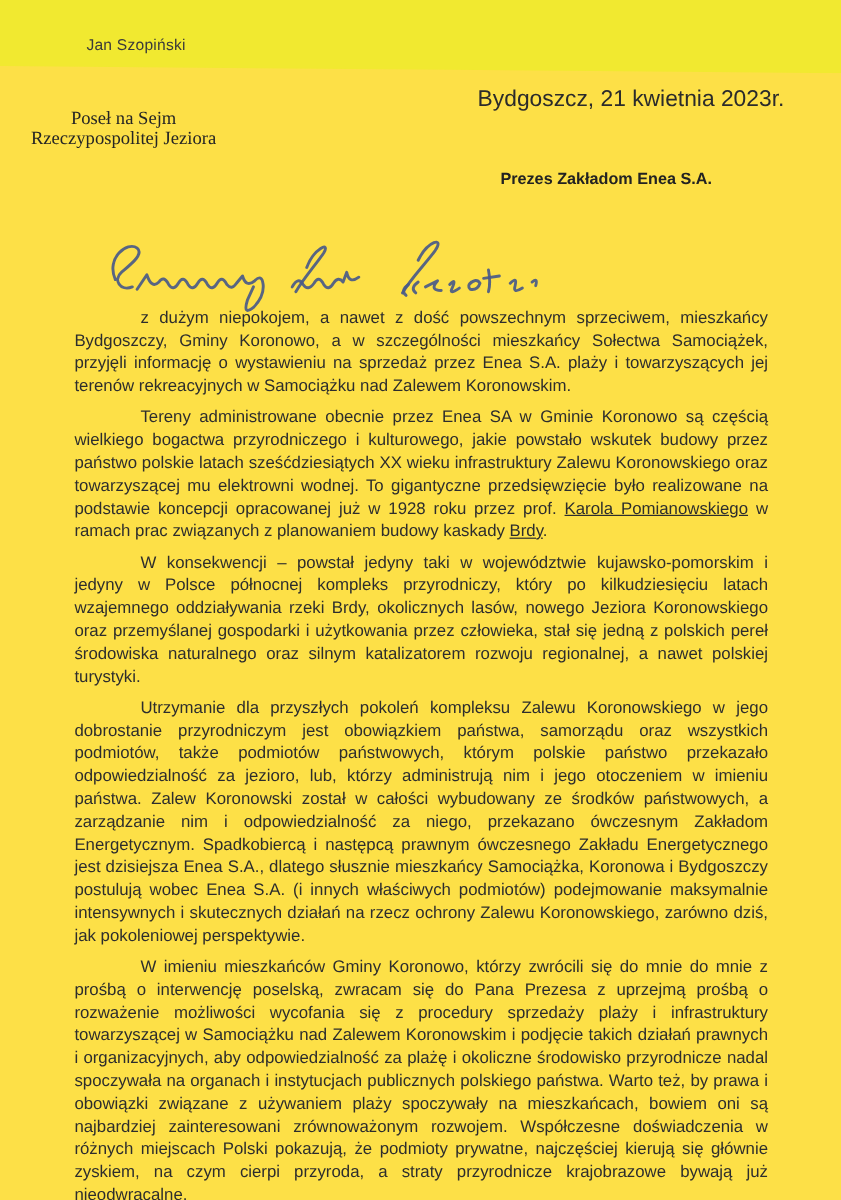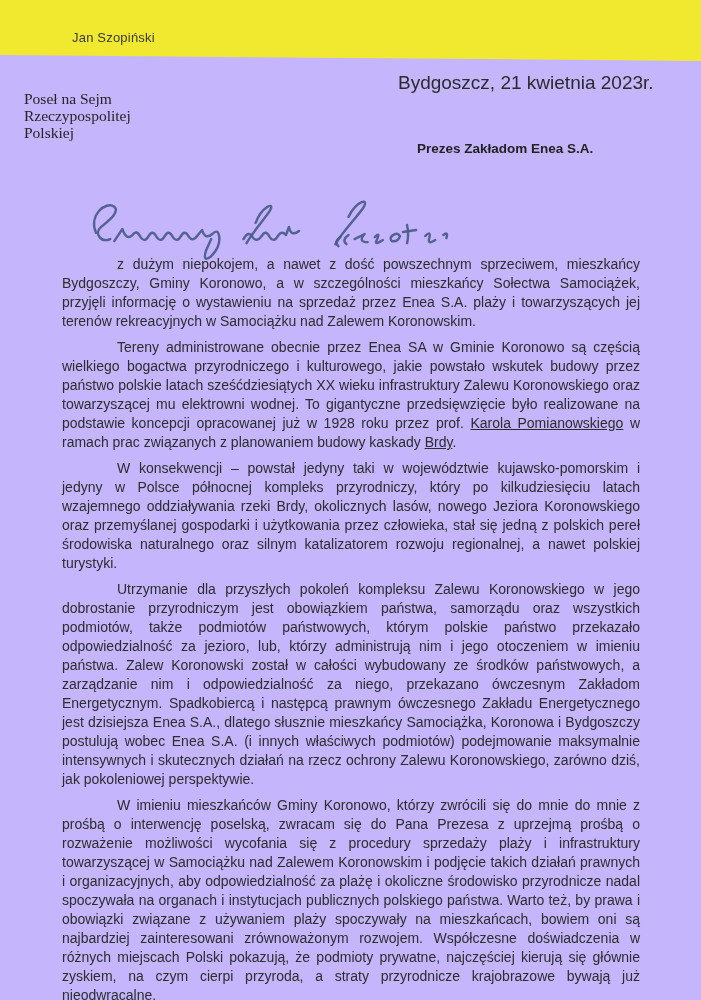--- a/index.html
+++ b/index.html
@@ -1,20 +1,20 @@
 <!DOCTYPE html>
 <html style="--bar: #f1e930; --ink: #4a5a88;"><head>
 <meta charset="utf-8">
 <style>
   html,body{margin:0;padding:0;background:#e9e9e9;}
   .page{
     position:relative;
     width:701px;height:1000px;
     margin:0 auto;
-    background:#c4b5fd;
+    background:#fde047;
     overflow:hidden;
     font-family:"Liberation Sans",sans-serif;
     color:#2d2d2d;
   }
   
   .yellow-bar{
     position:absolute;left:0;top:0;width:701px;height:62px;
     background:var(--bar,#f1e930);
     clip-path:polygon(0 0,100% 0,100% 61px,0 55px);
   }
@@ -23,21 +23,21 @@
     font-size:13px;letter-spacing:.2px;color:#3a3a3a;
   }
   
   .dateline{
     position:absolute;left:398px;top:72px;
     font-size:19px;color:#2b2b2b;
   }
   
   .sender{
     position:absolute;left:24px;top:90px;width:158px;
-    text-align:left;
+    text-align:center;
     font-family:"Liberation Serif",serif;
     font-size:15.5px;line-height:17px;color:#252525;
   }
   
   .recipient{
     position:absolute;left:417px;top:140px;
     font-size:13.5px;line-height:17px;font-weight:bold;color:#222;
   }
   
   .handwriting{
@@ -70,21 +70,21 @@
 <div class="page">
 
   <div class="yellow-bar">
     <div class="mp-name">Jan Szopiński</div>
   </div>
 
   <div class="dateline">Bydgoszcz, 21 kwietnia 2023r.</div>
 
   <div class="sender">
     <div>Poseł na Sejm</div>
-    <div>Rzeczypospolitej Polskiej</div>
+    <div>Rzeczypospolitej Jeziora</div>
   </div>
 
   <div class="recipient">
     <div>Prezes Zakładom Enea S.A.</div>
   </div>
 
   <div class="handwriting">
     <span class="sr-only">Szanowny Panie Prezesie</span>
     <svg viewBox="0 0 420 66" aria-hidden="true">
 

